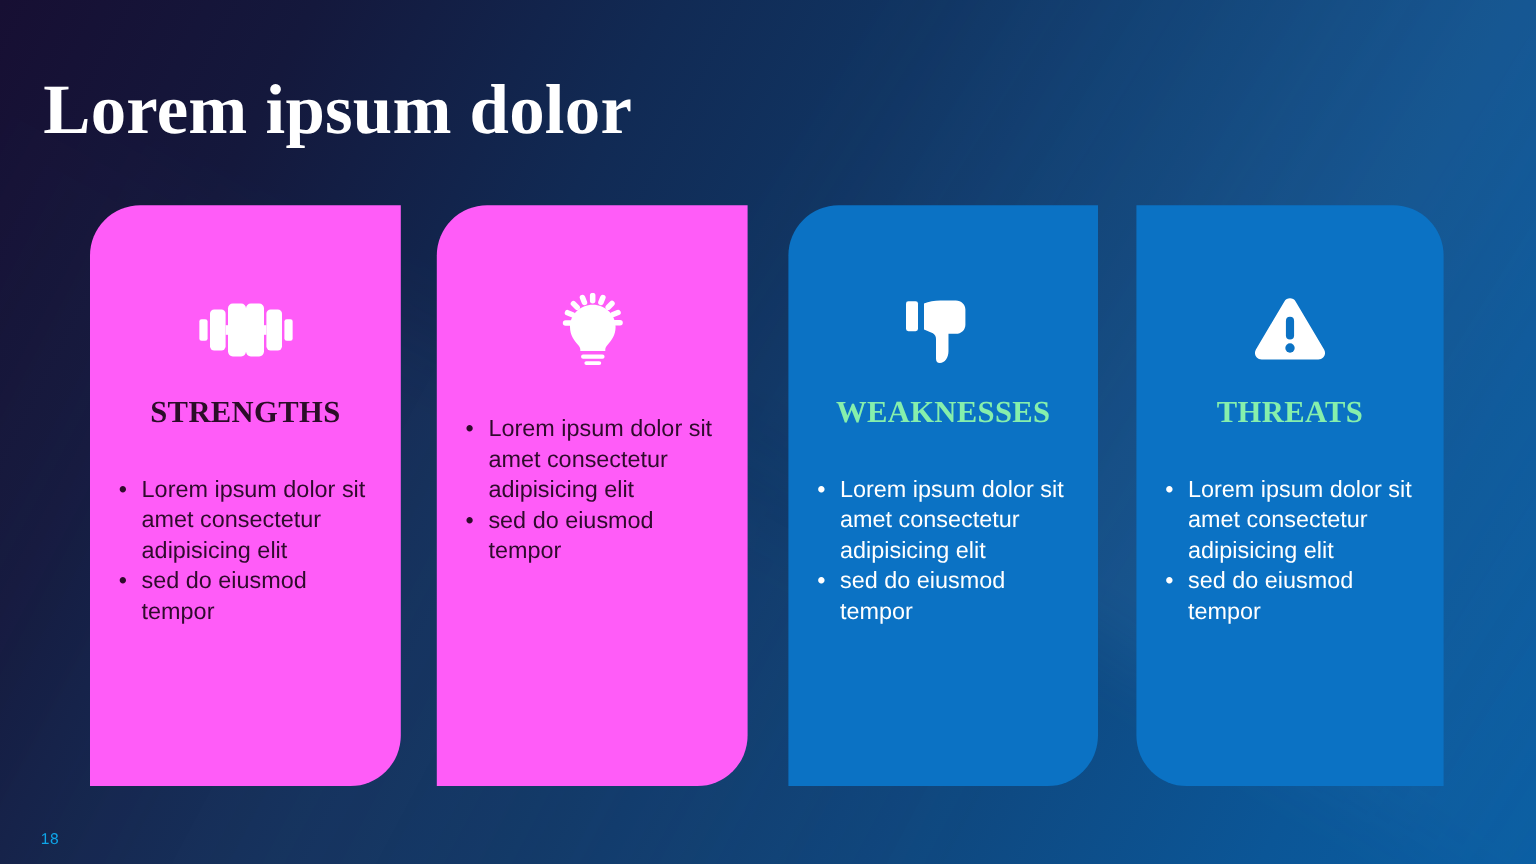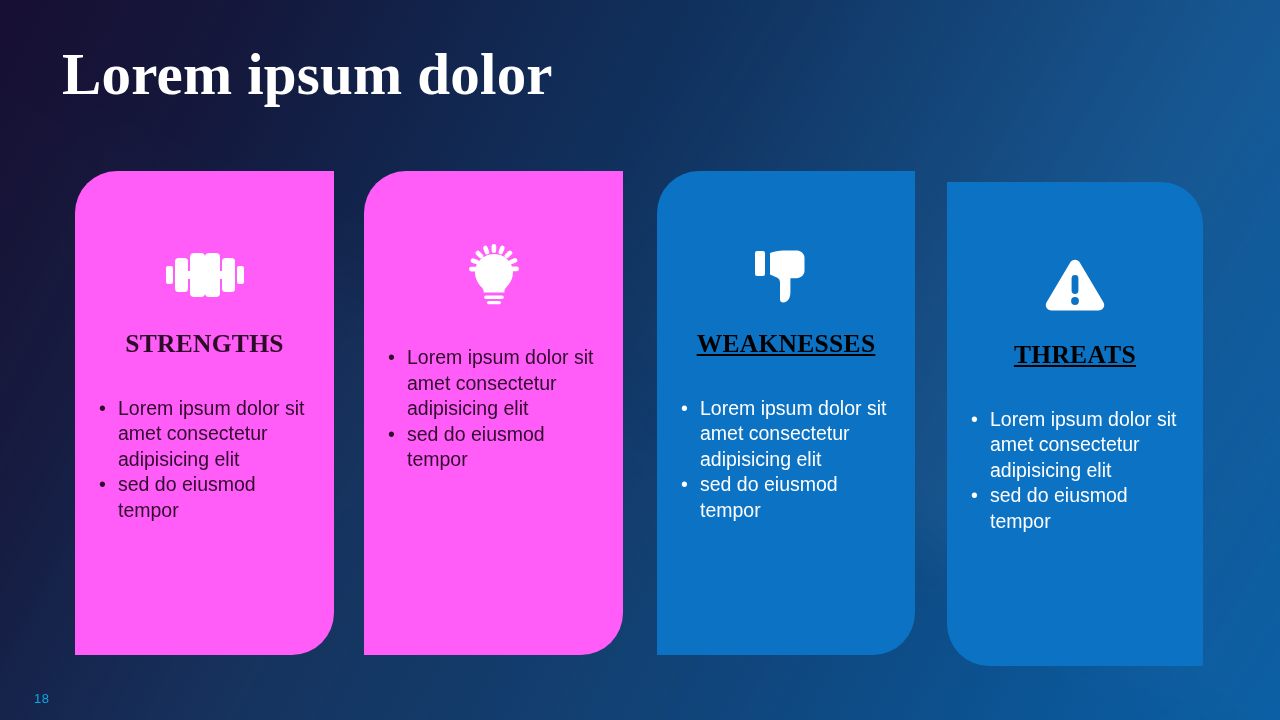--- a/index.html
+++ b/index.html
@@ -47,47 +47,46 @@
     height: 760px;
     transform: rotate(28deg);
     background: linear-gradient(90deg, rgba(255,255,255,0.00), rgba(110,170,230,0.06), rgba(255,255,255,0.00));
     filter: blur(34px);
     pointer-events: none;
   }
   
   .title {
     position: absolute;
     left: 36px;
-    top: 44px;
+    top: 61px;
     font-family: "Liberation Serif", serif;
     font-weight: bold;
     font-size: 59px;
     line-height: 1.05;
     color: #ffffff;
     letter-spacing: 0.2px;
     white-space: nowrap;
-    margin-left: 26px;
   }
   
   .card {
     position: absolute;
     top: 171px;
     height: 484px;
     box-sizing: border-box;
   }
   .card.c1 { left: 75px;  width: 259px; }
   .card.c2 { left: 364px; width: 259px; }
   .card.c3 { left: 657px; width: 258px; }
   .card.c4 { left: 947px; width: 256px; }
 
   .card.pink { background: #ff5cf8; }
   .card.blue { background: #0b72c4; }
 
   .card.shapeA { border-radius: 42px 0 42px 0; }
-  .card.shapeB { border-radius: 0 42px 0 42px; margin-top: 11px; }
+  .card.shapeB { border-radius: 0 42px 0 42px; }
 
   .card-inner {
     position: relative;
     height: 100%;
     display: flex;
     flex-direction: column;
     align-items: center;
     padding-top: 73px;
     box-sizing: border-box;
   }
@@ -103,21 +102,21 @@
   .card-title {
     margin-top: 25px;
     font-family: "Liberation Serif", serif;
     font-weight: bold;
     font-size: 25.5px;
     letter-spacing: 0.3px;
     text-align: center;
     line-height: 1;
   }
   .pink .card-title { color: #2b0d28; }
-  .blue .card-title { color: #000000; text-decoration: underline; }
+  .blue .card-title { color: #86efac; }
 
   .bullets {
     margin: 0;
     padding: 0;
     list-style: none;
     width: 100%;
     box-sizing: border-box;
     padding-left: 21px;
     padding-right: 14px;
     margin-top: 39px;

